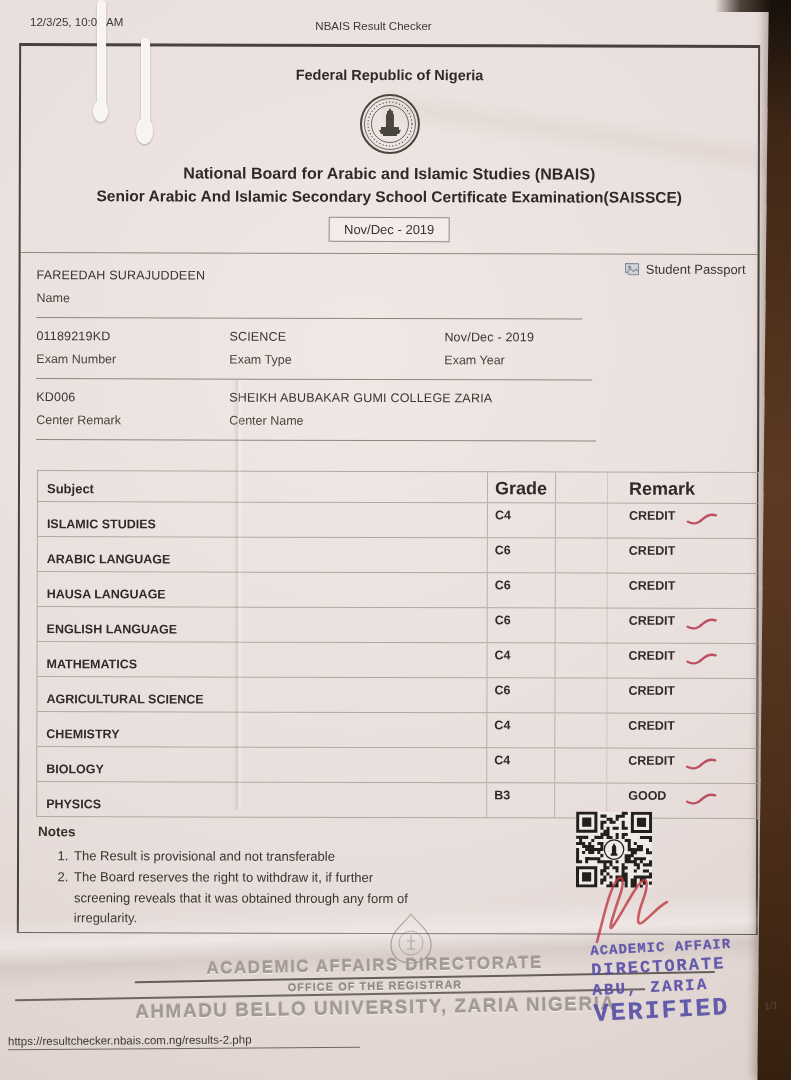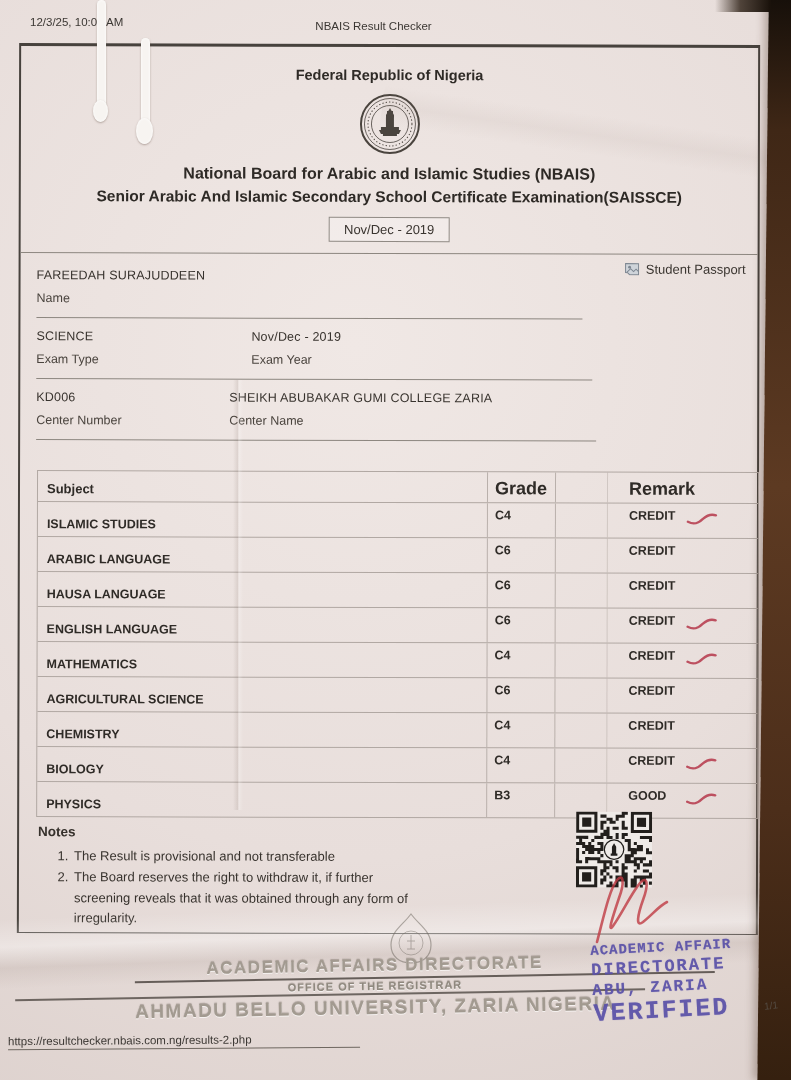--- a/index.html
+++ b/index.html
@@ -147,34 +147,38 @@
         </svg>
         <span>Student Passport</span>
       </div>
 
       <div class="frow1 funder">
         <div class="fval">FAREEDAH SURAJUDDEEN</div>
         <div class="flab">Name</div>
       </div>
 
       <div class="frow2 funder">
+        <div class="col1">
+          <div class="fval">01189219KD</div>
+          <div class="flab">Exam Number</div>
+        </div>
         <div class="col2">
           <div class="fval">SCIENCE</div>
           <div class="flab">Exam Type</div>
         </div>
         <div class="col3">
           <div class="fval">Nov/Dec - 2019</div>
           <div class="flab">Exam Year</div>
         </div>
       </div>
 
       <div class="frow3 funder">
         <div class="col1">
           <div class="fval">KD006</div>
-          <div class="flab">Center Number</div>
+          <div class="flab">Center Remark</div>
         </div>
         <div class="col2">
           <div class="fval">SHEIKH ABUBAKAR GUMI COLLEGE  ZARIA</div>
           <div class="flab">Center Name</div>
         </div>
       </div>
     </div>
 
     <div class="rtable">
       <div class="trow thead">

